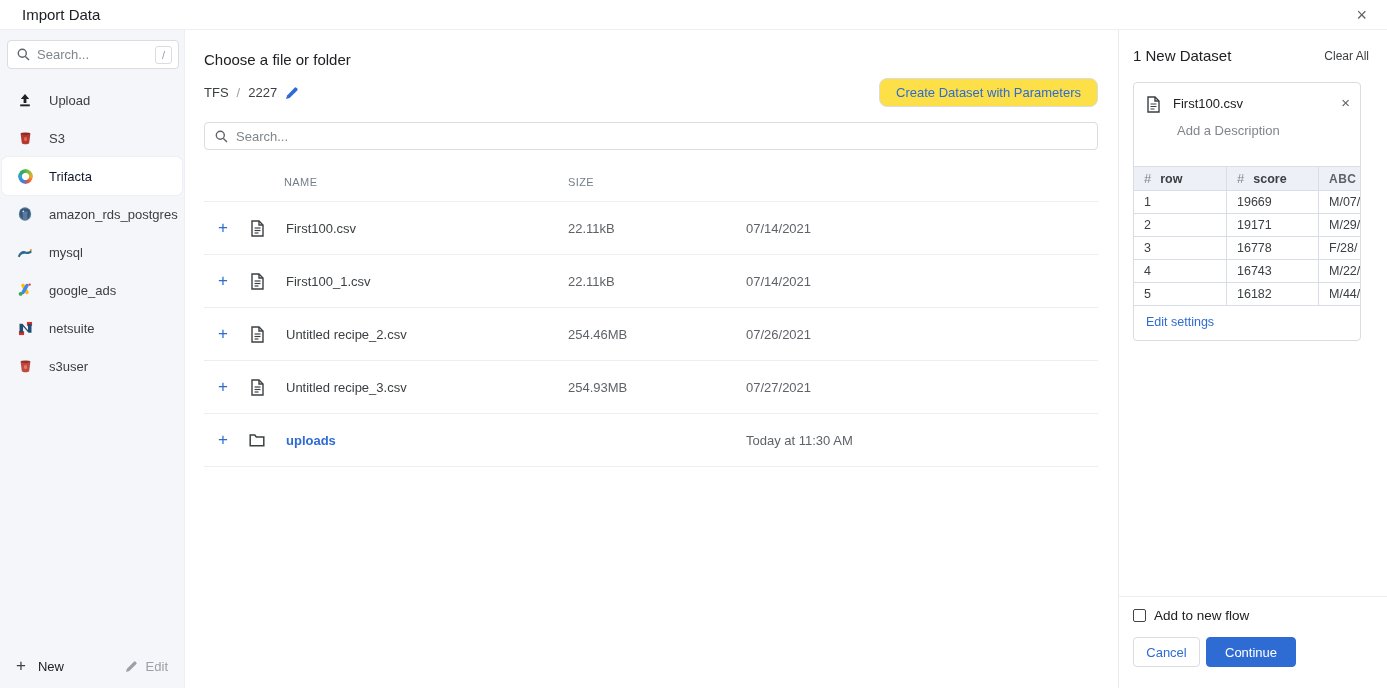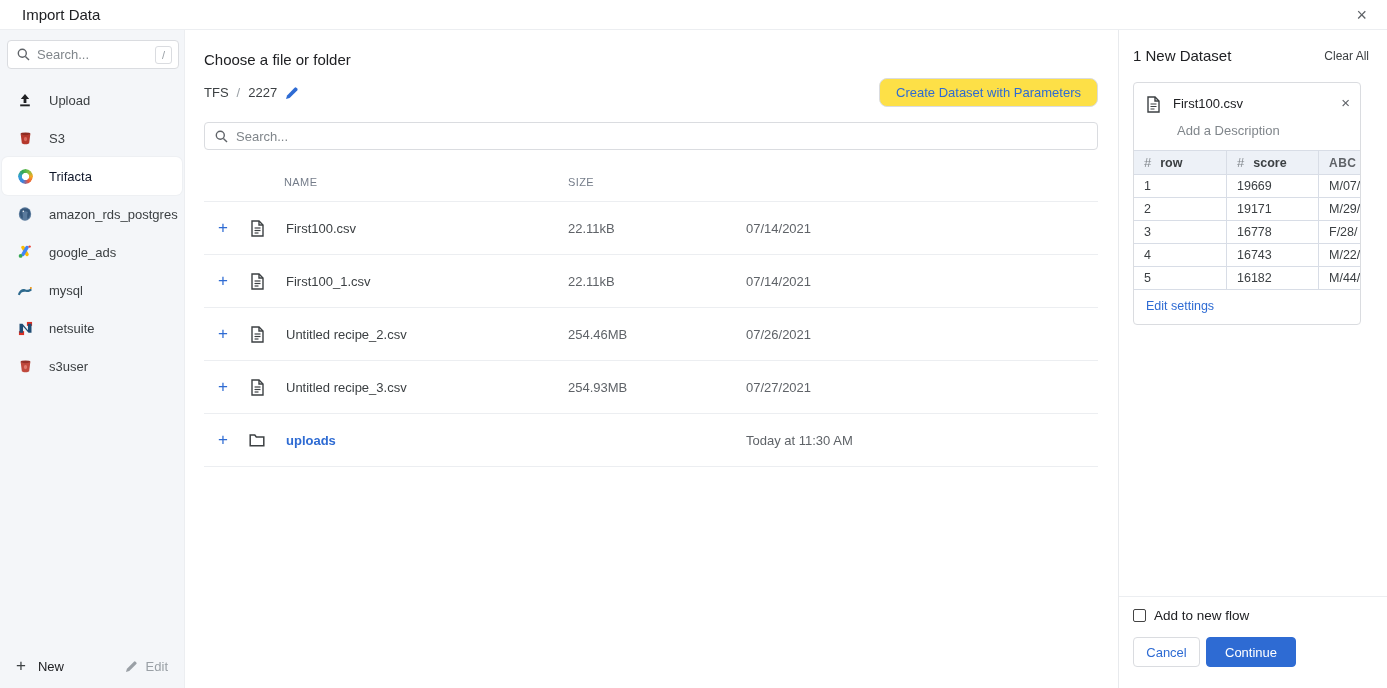--- a/index.html
+++ b/index.html
@@ -102,21 +102,21 @@
   .panel-head { display:flex; align-items:center; padding:17px 18px 0 14px; }
   .panel-title { font-size:15px; font-weight:500; color:#202124; }
   .clear-all { margin-left:auto; font-size:12px; color:#3c4043; cursor:pointer; }
   .ds-card {
     margin:18px 0 0 14px; width:228px; border:1px solid #dadce0; border-radius:4px;
     overflow:hidden; background:#fff;
   }
   .ds-head { display:flex; align-items:flex-start; padding:12px 10px 0 12px; }
   .ds-name { margin-left:12px; color:#202124; padding-top:1px; }
   .ds-close { margin-left:auto; color:#5f6368; font-size:15px; line-height:1; cursor:pointer; }
-  .ds-desc { padding:10px 12px 12px 43px; color:#80868b; cursor:text; }
+  .ds-desc { padding:10px 12px 28px 43px; color:#80868b; cursor:text; }
   .pv-table { border-top:1px solid #d8dde6; width:260px; }
   .pv-row { display:grid; grid-template-columns:93px 92px 75px; }
   .pv-row > div { border-right:1px solid #d8dde6; border-bottom:1px solid #d8dde6; padding:4px 6px 4px 10px; font-size:12.5px; }
   .pv-head > div { background:#edf1f7; color:#3c4043; font-weight:700; display:flex; align-items:center; gap:9px; }
   .pv-hash { color:#80868b; font-weight:400; font-size:13px; }
   .pv-abc { font-size:12px; font-weight:700; color:#5f6368; letter-spacing:.5px; }
   .pv-cell { color:#3c4043; white-space:nowrap; overflow:hidden; }
   .edit-settings { padding:9px 12px 11px; color:#2e6bd3; font-size:12.5px; font-weight:500; cursor:pointer; }
   .panel-bottom {
     position:absolute; left:0; right:0; bottom:0;
@@ -190,38 +190,38 @@
           <ellipse cx="8" cy="8" rx="6.2" ry="6.8" fill="#5a7a9c"></ellipse>
           <path d="M4 3.5 C6 2 10 2 12 3.5 C13.5 5 13.5 9 12 11.5 L10.5 13 C10 11 10 8 10.8 6 C9 5 7 5 5.2 6 C6 8 6 11 5.5 13 L4 11.5 C2.5 9 2.5 5 4 3.5 Z" fill="#36577a"></path>
           <circle cx="6.3" cy="5.3" r=".8" fill="#fff"></circle>
         </svg>
     </span>
     <span>amazon_rds_postgres</span>
   </div>
 
   <div class="sb-item">
     <span class="sb-icon">
+      <svg width="16" height="12" viewBox="0 0 16 12">
+          <path d="M.8 10.5 C2.5 5.5 5.8 4.2 8 5.2 C10 6.1 11.8 6 13.4 4.4 L15 6 C13 8.2 10.8 8.3 8.8 7.8 C6 7.2 3.8 8.2 2.8 11.2 Z" fill="#2e6a8e"></path>
+          <circle cx="13.9" cy="4.1" r="1" fill="#e8900c"></circle>
+        </svg>
+    </span>
+    <span>mysql</span>
+  </div>
+
+  <div class="sb-item">
+    <span class="sb-icon">
       <svg width="16" height="16" viewBox="0 0 16 16">
           <rect x="6.3" y="1.2" width="3.4" height="11.5" rx="1.7" fill="#fbbc04" transform="rotate(-30 8 7)"></rect>
           <rect x="6.3" y="1.2" width="3.4" height="11.5" rx="1.7" fill="#4285f4" transform="rotate(30 8 7)"></rect>
           <circle cx="3.6" cy="11.9" r="1.9" fill="#34a853"></circle>
           <circle cx="12.6" cy="2.6" r="1.2" fill="#ea4335"></circle>
         </svg>
     </span>
     <span>google_ads</span>
-  </div>
-
-  <div class="sb-item">
-    <span class="sb-icon">
-      <svg width="16" height="12" viewBox="0 0 16 12">
-          <path d="M.8 10.5 C2.5 5.5 5.8 4.2 8 5.2 C10 6.1 11.8 6 13.4 4.4 L15 6 C13 8.2 10.8 8.3 8.8 7.8 C6 7.2 3.8 8.2 2.8 11.2 Z" fill="#2e6a8e"></path>
-          <circle cx="13.9" cy="4.1" r="1" fill="#e8900c"></circle>
-        </svg>
-    </span>
-    <span>mysql</span>
   </div>
 
   <div class="sb-item">
     <span class="sb-icon">
       <svg width="15" height="15" viewBox="0 0 16 16">
           <rect x="9.5" y="1" width="5.5" height="4.2" fill="#d93025"></rect>
           <rect x="1" y="10.8" width="5.5" height="4.2" fill="#d93025"></rect>
           <path d="M1.6 12.6 V3 h3.2 l5.8 6.8 V3 h3.8 v9.6 h-3.2 L5.4 5.8 v6.8 Z" fill="#204d74"></path>
         </svg>
     </span>

